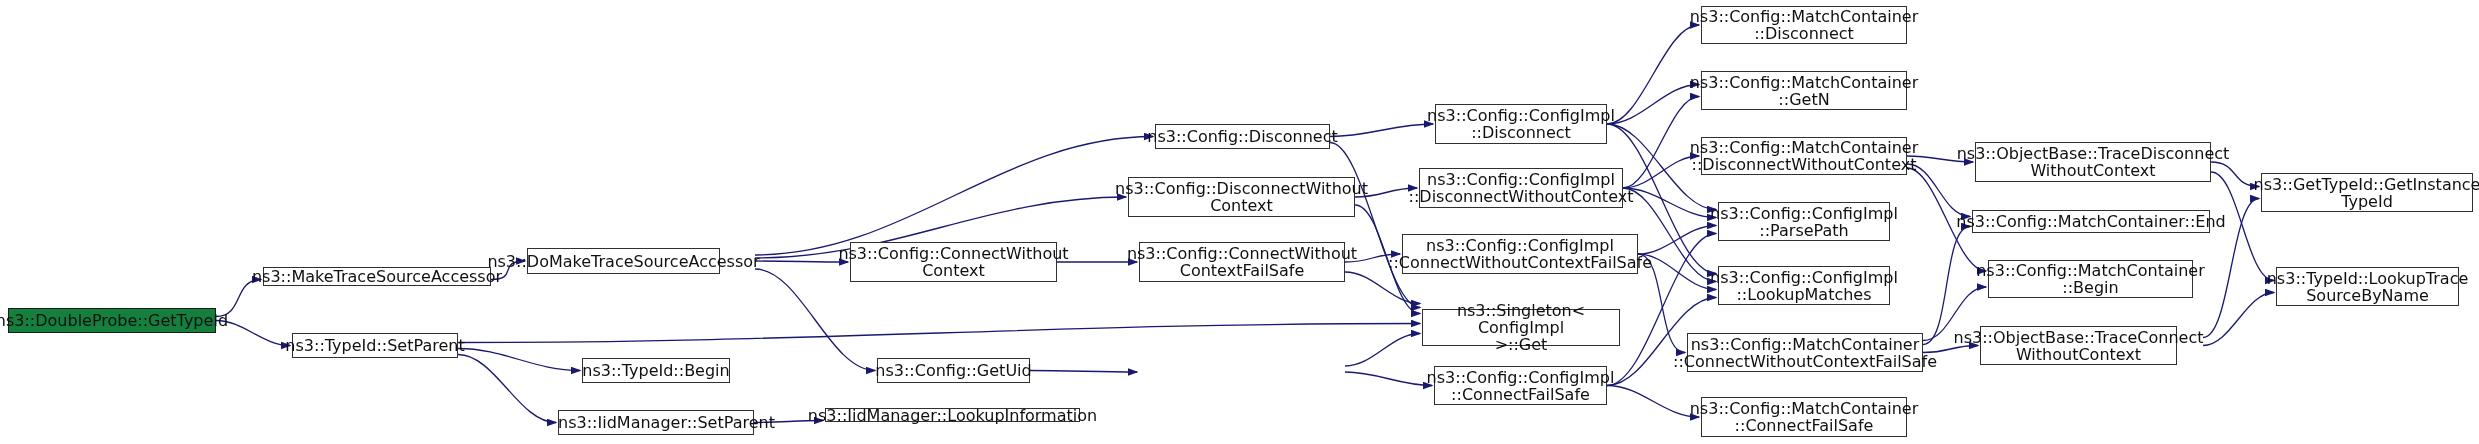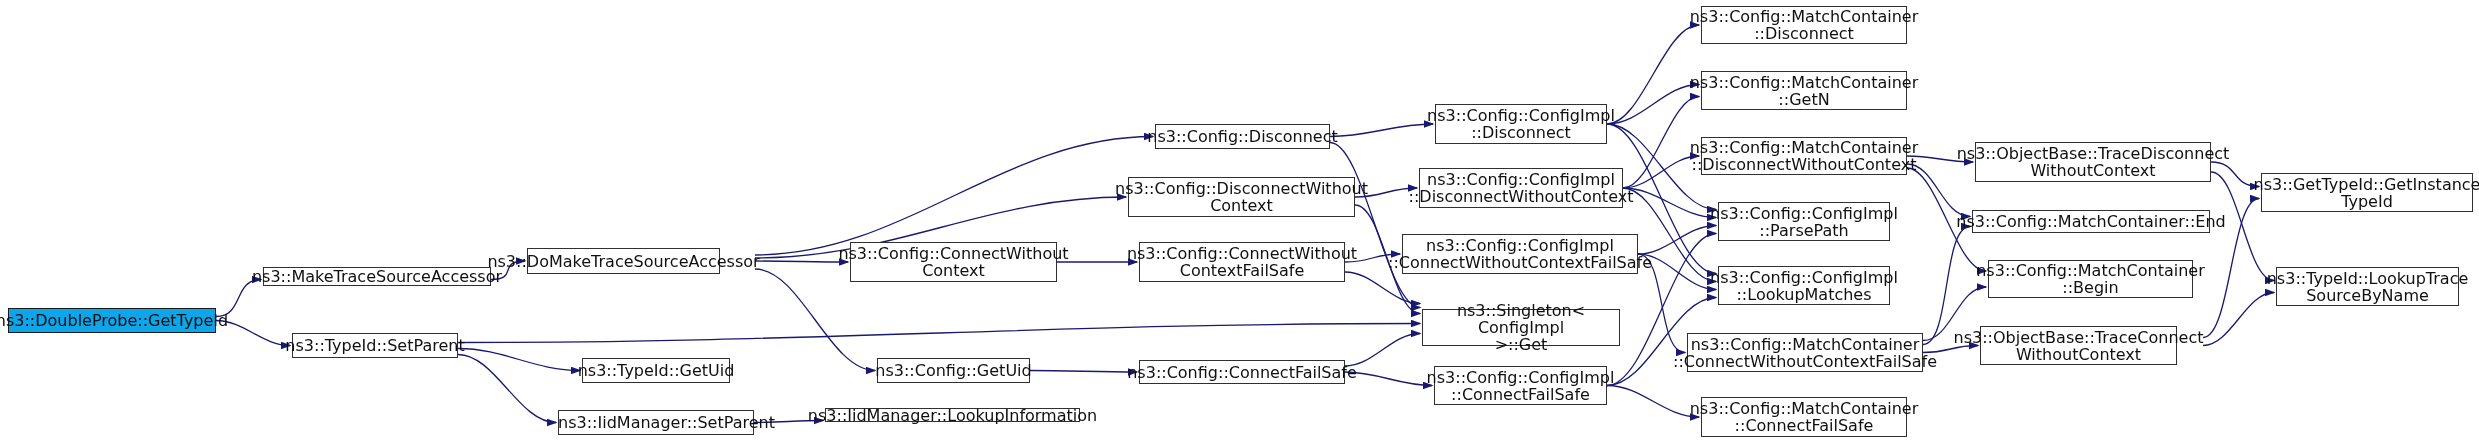--- a/index.html
+++ b/index.html
@@ -27,21 +27,21 @@
     box-sizing: border-box;
     background: #ffffff;
     border: 1.5px solid #303030;
     display: flex;
     align-items: center;
     justify-content: center;
     cursor: pointer;
     z-index: 2;
   }
   .node.root {
-    background: #0ea5e9;
+    background: #15803d;
     border-color: #1a1a1a;
   }
   .node .label {
     white-space: pre-line;
     text-align: center;
     font-size: 16px;
     line-height: 17px;
     color: #101010;
     padding: 0 3px;
   }
@@ -111,21 +111,21 @@
     <div class="node" style="left: 263px; top: 267px; width: 228px; height: 19px;">
       <span class="label">ns3::MakeTraceSourceAccessor</span>
     </div>
     <div class="node" style="left: 292px; top: 333px; width: 166px; height: 25px;">
       <span class="label">ns3::TypeId::SetParent</span>
     </div>
     <div class="node" style="left: 527px; top: 248px; width: 193px; height: 26px;">
       <span class="label">ns3::DoMakeTraceSourceAccessor</span>
     </div>
     <div class="node" style="left: 582px; top: 358px; width: 148px; height: 25px;">
-      <span class="label">ns3::TypeId::GetUid</span>
+      <span class="label">ns3::TypeId::Begin</span>
     </div>
     <div class="node" style="left: 558px; top: 410px; width: 196px; height: 25px; padding-left: 21px;">
       <span class="label">ns3::IidManager::SetParent</span>
     </div>
     <div class="node" style="left: 825px; top: 408px; width: 255px; height: 14px;">
       <span class="label">ns3::IidManager::LookupInformation</span>
     </div>
     <div class="node" style="left: 850px; top: 242px; width: 207px; height: 40px;">
       <span class="label">ns3::Config::ConnectWithout
 Context</span>
@@ -137,23 +137,20 @@
       <span class="label">ns3::Config::Disconnect</span>
     </div>
     <div class="node" style="left: 1128px; top: 177px; width: 227px; height: 40px;">
       <span class="label">ns3::Config::DisconnectWithout
 Context</span>
     </div>
     <div class="node" style="left: 1139px; top: 242px; width: 206px; height: 40px;">
       <span class="label">ns3::Config::ConnectWithout
 ContextFailSafe</span>
     </div>
-    <div class="node" style="left: 1139px; top: 360px; width: 206px; height: 24px;">
-      <span class="label">ns3::Config::ConnectFailSafe</span>
-    </div>
     <div class="node" style="left: 1435px; top: 104px; width: 172px; height: 40px;">
       <span class="label">ns3::Config::ConfigImpl
 ::Disconnect</span>
     </div>
     <div class="node" style="left: 1419px; top: 168px; width: 204px; height: 40px;">
       <span class="label">ns3::Config::ConfigImpl
 ::DisconnectWithoutContext</span>
     </div>
     <div class="node" style="left: 1402px; top: 234px; width: 236px; height: 40px;">
       <span class="label">ns3::Config::ConfigImpl

